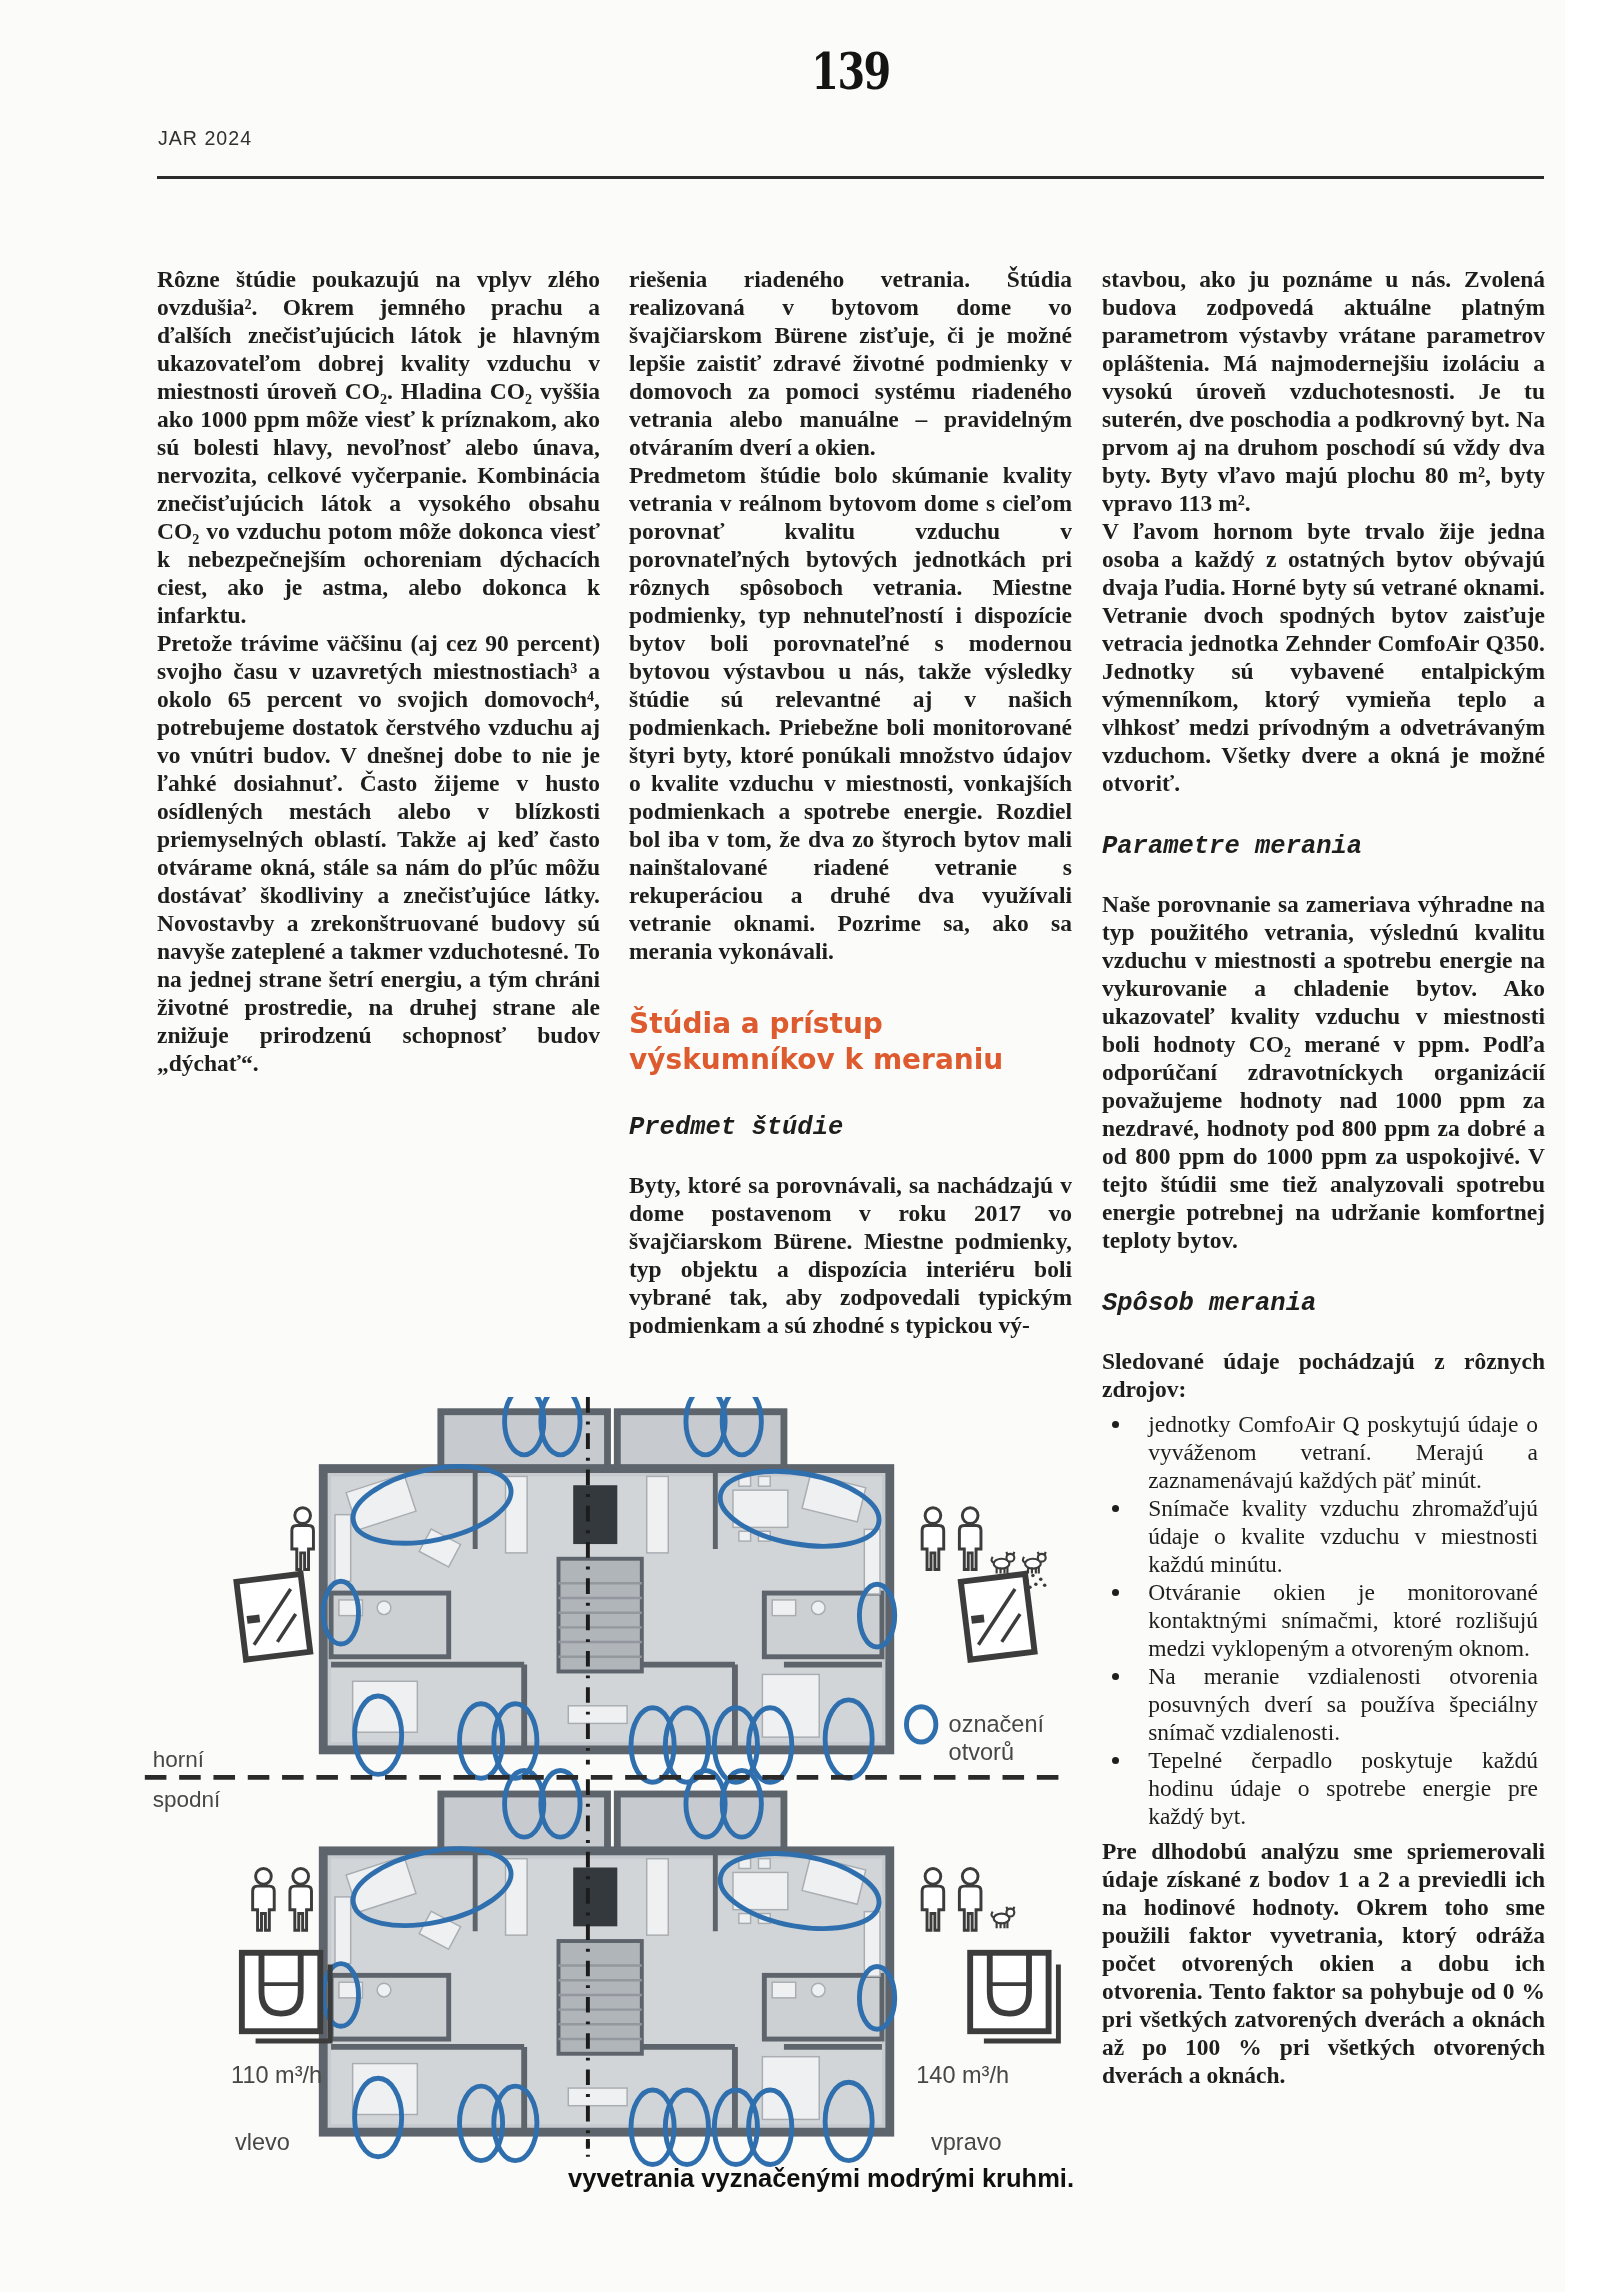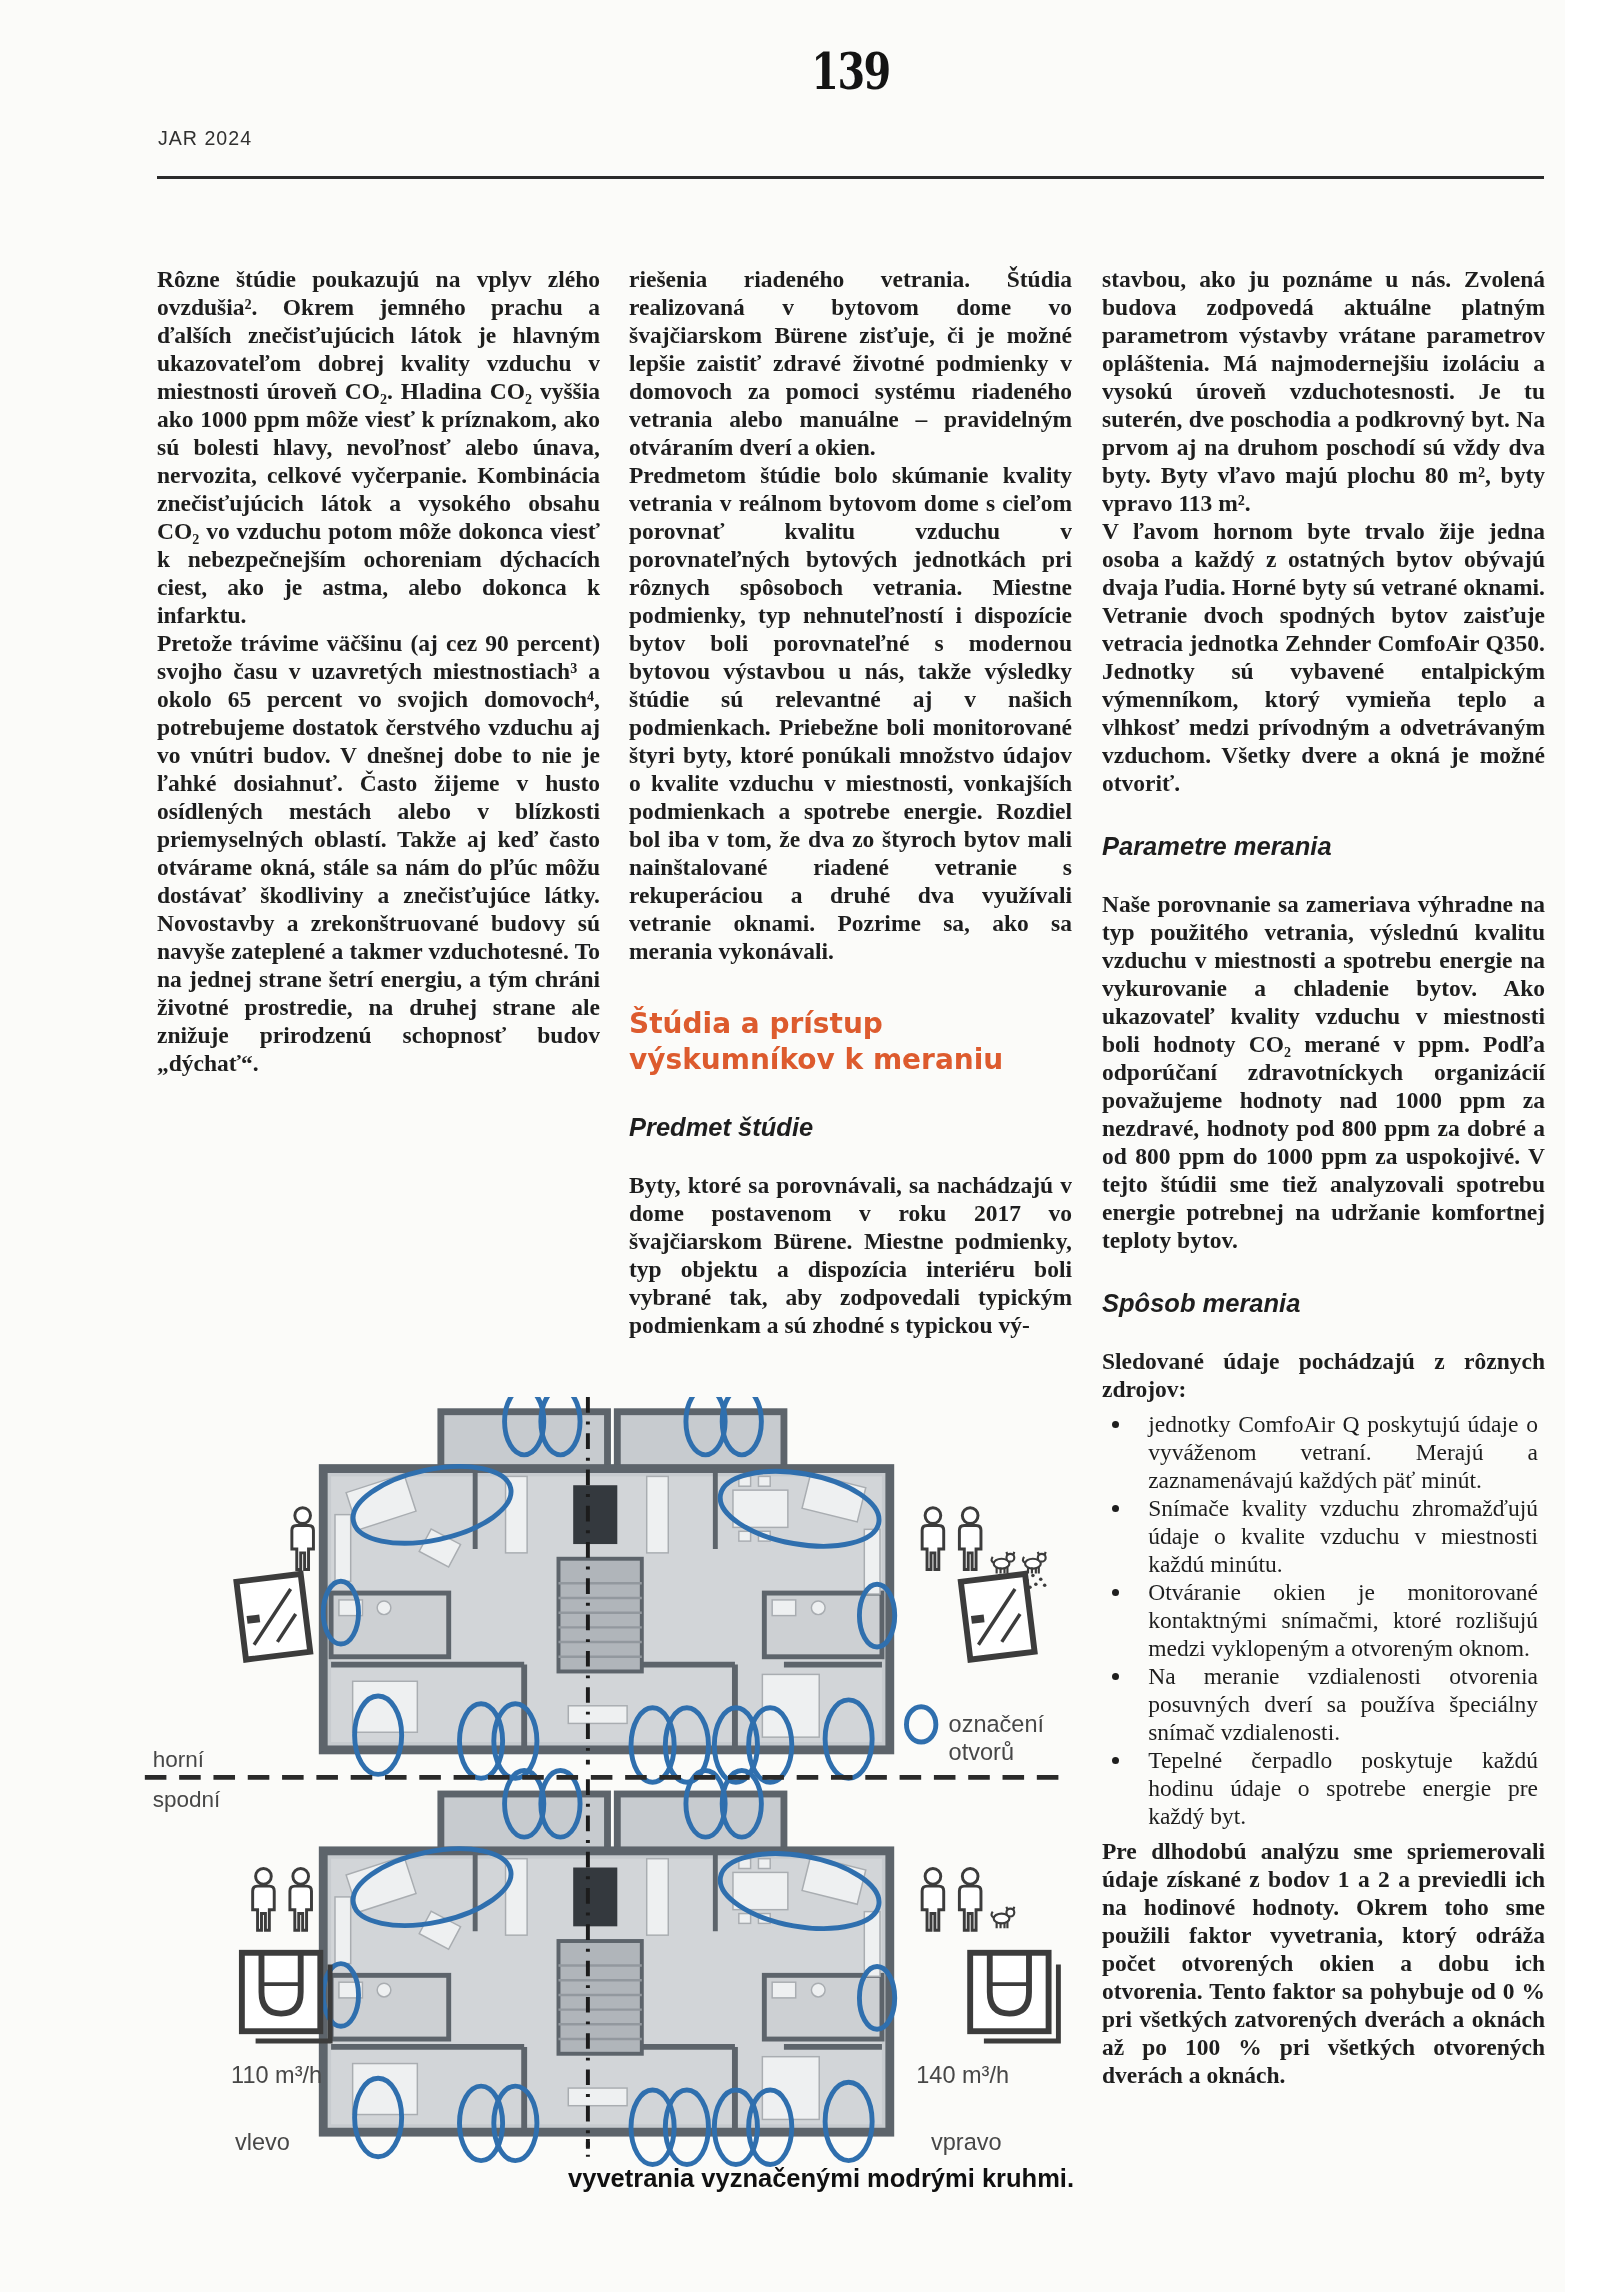--- a/index.html
+++ b/index.html
@@ -12,21 +12,21 @@
         font-size:19.6px;letter-spacing:1px;color:#303030;}
   .rule{position:absolute;left:157px;top:176px;width:1387px;height:2.9px;background:#2b2b2b;}
   .col{position:absolute;top:265px;width:443px;text-align:justify;
        font-size:23.5px;line-height:28px;}
   .col1{left:157px;} .col2{left:629px;} .col3{left:1102px;}
   .col p{margin:0;font-weight:bold;}
   .gap{margin-top:28px;}
   h2.orange{font-family:"DejaVu Sans",sans-serif;font-weight:bold;color:#dd5b2e;
        font-size:28px;line-height:36px;margin:0 0 27.4px 0;text-align:left;}
   .col2 h2.orange{margin:41px 0 29px 0;}
-  h3.sub{font-family:Liberation Sans, sans-serif;font-style:italic;font-weight:bold;
+  h3.sub{font-family:Liberation Mono, monospace;font-style:italic;font-weight:bold;
        font-size:25.5px;line-height:29px;margin:35px 0 29px 0;text-align:left;}
   ul.bullets{margin:7px;padding:0 0 0 23.5px;list-style:disc outside;}
   ul.bullets li{padding-left:15.7px;text-align:justify;}
   .figure{position:absolute;left:137px;top:1397px;width:941px;height:794px;}
   .figure svg{display:block;width:100%;height:100%;}
   .caption{position:absolute;left:157px;top:2162px;width:917px;text-align:right;
        font-family:"Liberation Sans",sans-serif;font-weight:bold;font-size:25.5px;
        line-height:33px;color:#101010;}
   .svglabel{font-family:"Liberation Sans",sans-serif;fill:#474747;}
 </style>

